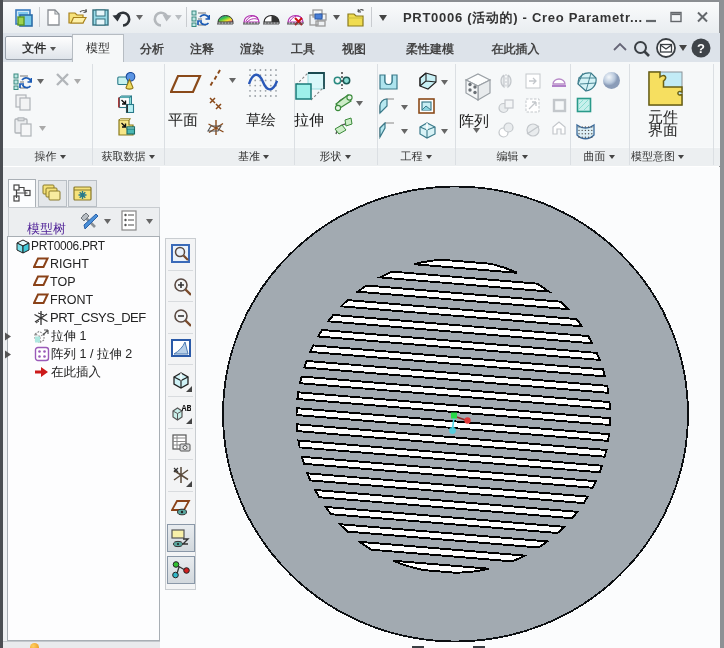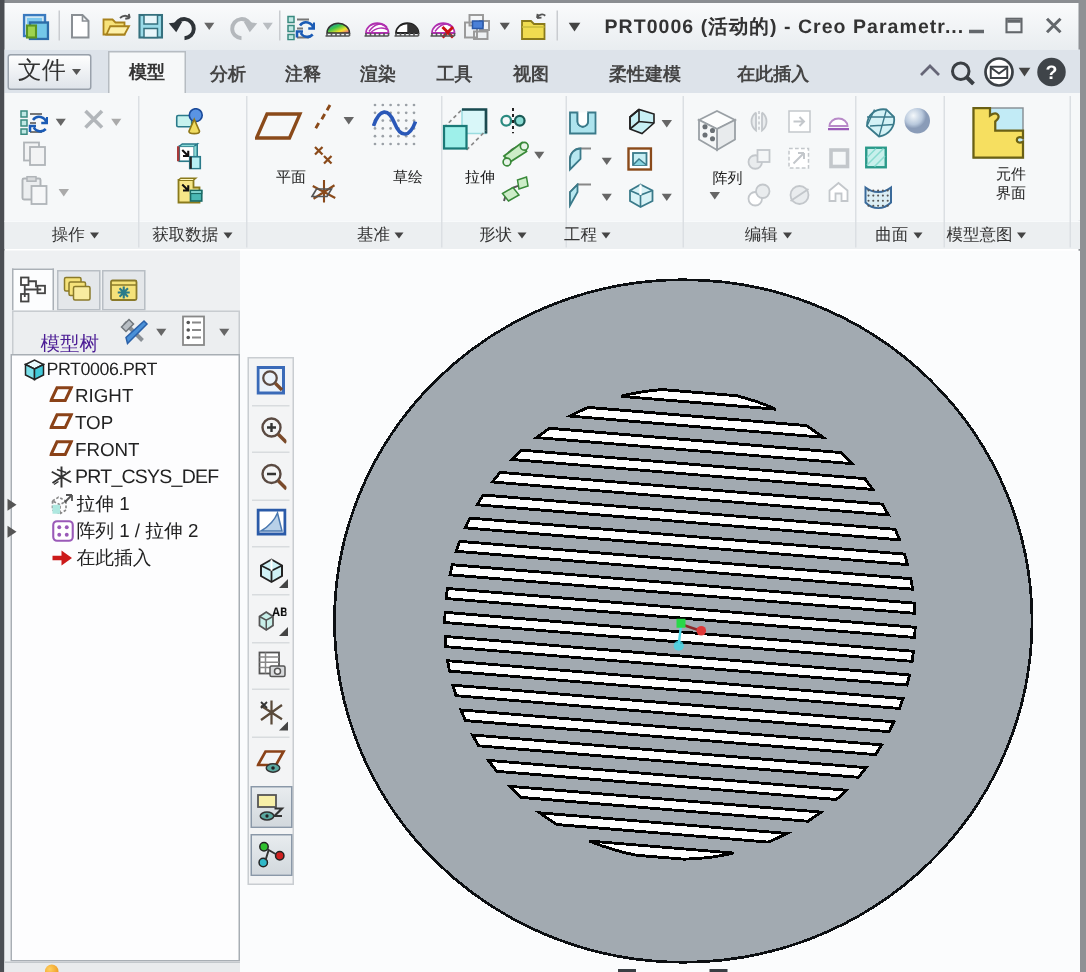--- a/index.html
+++ b/index.html
@@ -2,23 +2,23 @@
 <html><head><meta charset="utf-8"><style>
 *{margin:0;padding:0;box-sizing:border-box}
 html,body{width:724px;height:648px;overflow:hidden}
 body{font-family:"Liberation Sans",sans-serif;position:relative;background:#fff}
 .a{position:absolute}
 .tb{position:absolute;top:2px;left:3px;right:4px;height:31px;background:linear-gradient(#fafbfc,#e9edf0)}
 .tabrow{position:absolute;top:33px;left:3px;right:4px;height:29px;background:#dde3ea}
 .ribbon{position:absolute;top:62px;left:3px;right:4px;height:85px;background:#f6f8f9}
 .lblrow{position:absolute;top:147px;left:3px;right:4px;height:19px;background:#eceff1;border-top:1px solid #f8fafb}
 .tab{position:absolute;top:36px;height:26px;line-height:26px;text-align:center;font-size:12px;font-weight:bold;color:#444}
-.atab{position:absolute;top:34px;height:28px;line-height:26px;text-align:center;font-size:12px;font-weight:bold;color:#333;background:#f6f8f9;border:1px solid #b6bcc2;border-bottom:none}
+.atab{position:absolute;top:34px;height:28px;line-height:26px;text-align:center;font-size:12px;font-weight:normal;color:#333;background:#f6f8f9;border:1px solid #b6bcc2;border-bottom:none}
 .gl{position:absolute;top:2px;font-size:11px;color:#333;white-space:nowrap}
-.lbl{position:absolute;font-size:10px;color:#222;text-align:right;white-space:nowrap}
+.lbl{position:absolute;font-size:15px;color:#222;text-align:left;white-space:nowrap}
 .dar{display:inline-block;width:0;height:0;border-left:3.5px solid transparent;border-right:3.5px solid transparent;border-top:4px solid #555;vertical-align:middle}
 .ti{position:absolute;font-size:12.5px;color:#222;white-space:nowrap;line-height:18px}
 </style></head><body>
 <div class="tb"></div>
 <div class="a" style="left:0;top:0;width:724px;height:2px;background:#8b8e92"></div>
 <div class="a" style="left:0;top:0;width:3px;height:648px;background:#4b4e53"></div>
 <div class="a" style="left:719px;top:0;width:5px;height:648px;background:#8e9195"></div>
 <svg class="a" style="left:15px;top:9px" width="18" height="18" viewBox="0 0 18 18">
     <rect x="1" y="1" width="14" height="14" fill="#cfe8f4" stroke="#3a7abf" stroke-width="1.6"></rect>
     <rect x="3" y="3" width="10" height="4" fill="#7ec8ee"></rect>
@@ -115,21 +115,21 @@
     <path d="M1 9 h10" stroke="#63676b" stroke-width="2.2"></path>
   </svg>
 <svg class="a" style="left:670px;top:11px" width="12" height="12" viewBox="0 0 12 12">
     <rect x="1" y="1.5" width="10" height="9" fill="none" stroke="#63676b" stroke-width="1.4"></rect>
     <path d="M1.5 3.2 h9" stroke="#63676b" stroke-width="1.8"></path>
   </svg>
 <svg class="a" style="left:696px;top:11px" width="13" height="12" viewBox="0 0 13 12">
     <path d="M2 1.5 L11 10.5 M11 1.5 L2 10.5" stroke="#63676b" stroke-width="2"></path>
   </svg>
 <div class="tabrow"></div>
-<div class="a" style="left:5px;top:36px;width:56px;height:24px;background:linear-gradient(#fefefe,#dfe4ea);border:1px solid #99a1ab;border-radius:2px;text-align:center;line-height:22px;font-size:16px;font-weight:normal;color:#333">文件 <span class="dar"></span></div>
+<div class="a" style="left:5px;top:36px;width:68px;height:24px;background:linear-gradient(#fefefe,#dfe4ea);border:1px solid #99a1ab;border-radius:2px;text-align:center;line-height:22px;font-size:12px;font-weight:bold;color:#333">文件 <span class="dar"></span></div>
 <div class="atab" style="left:72px;width:52px">模型</div>
 <div class="tab" style="left:127px;width:50px">分析</div>
 <div class="tab" style="left:177px;width:50px">注释</div>
 <div class="tab" style="left:227px;width:50px">渲染</div>
 <div class="tab" style="left:279px;width:48px">工具</div>
 <div class="tab" style="left:329px;width:50px">视图</div>
 <div class="tab" style="left:390px;width:80px">柔性建模</div>
 <div class="tab" style="left:475px;width:81px">在此插入</div>
 <svg class="a" style="left:612px;top:41px" width="16" height="12" viewBox="0 0 16 12">
     <path d="M2 9 L8 3 L14 9" fill="none" stroke="#667" stroke-width="1.8"></path>
@@ -157,21 +157,21 @@
 <div class="a" style="left:294px;top:64px;width:1px;height:101px;background:#dbdfe3"></div>
 <div class="a" style="left:377px;top:64px;width:1px;height:101px;background:#dbdfe3"></div>
 <div class="a" style="left:455px;top:64px;width:1px;height:101px;background:#dbdfe3"></div>
 <div class="a" style="left:570px;top:64px;width:1px;height:101px;background:#dbdfe3"></div>
 <div class="a" style="left:629px;top:64px;width:1px;height:101px;background:#dbdfe3"></div>
 <div class="a" style="left:713px;top:64px;width:1px;height:101px;background:#dbdfe3"></div>
 <div class="gl" style="left:10px;top:149px;width:80px;text-align:center">操作 <span class="dar" style="border-top-color:#444"></span></div>
 <div class="gl" style="left:88px;top:149px;width:80px;text-align:center">获取数据 <span class="dar" style="border-top-color:#444"></span></div>
 <div class="gl" style="left:189px;top:149px;width:80px;text-align:right">基准 <span class="dar" style="border-top-color:#444"></span></div>
 <div class="gl" style="left:295px;top:149px;width:80px;text-align:center">形状 <span class="dar" style="border-top-color:#444"></span></div>
-<div class="gl" style="left:376px;top:149px;width:80px;text-align:left">工程 <span class="dar" style="border-top-color:#444"></span></div>
+<div class="gl" style="left:376px;top:149px;width:80px;text-align:center">工程 <span class="dar" style="border-top-color:#444"></span></div>
 <div class="gl" style="left:472px;top:149px;width:80px;text-align:center">编辑 <span class="dar" style="border-top-color:#444"></span></div>
 <div class="gl" style="left:559px;top:149px;width:80px;text-align:center">曲面 <span class="dar" style="border-top-color:#444"></span></div>
 <div class="gl" style="left:631px;top:149px;width:80px;text-align:left">模型意图 <span class="dar" style="border-top-color:#444"></span></div>
 <svg class="a" style="left:13px;top:72px" width="19" height="18" viewBox="0 0 19 18">
     <rect x="1" y="2" width="4" height="4" fill="#bfe8e4" stroke="#3a8a80"></rect>
     <rect x="1" y="8" width="4" height="4" fill="#bfe8e4" stroke="#3a8a80"></rect>
     <rect x="1" y="14" width="4" height="3.5" fill="#bfe8e4" stroke="#3a8a80"></rect>
     <path d="M7 4 h8 M7 10 h4 M7 16 h8" stroke="#777" stroke-width="1.2"></path>
     <path d="M9 8 a5 5 0 0 1 9 2 M18.5 6 v4 h-4" fill="none" stroke="#1b5bb5" stroke-width="1.7"></path>
     <path d="M17.5 14 a5 5 0 0 1 -8-1 M7 16 v-4 h4" fill="none" stroke="#1b5bb5" stroke-width="1.7"></path>

